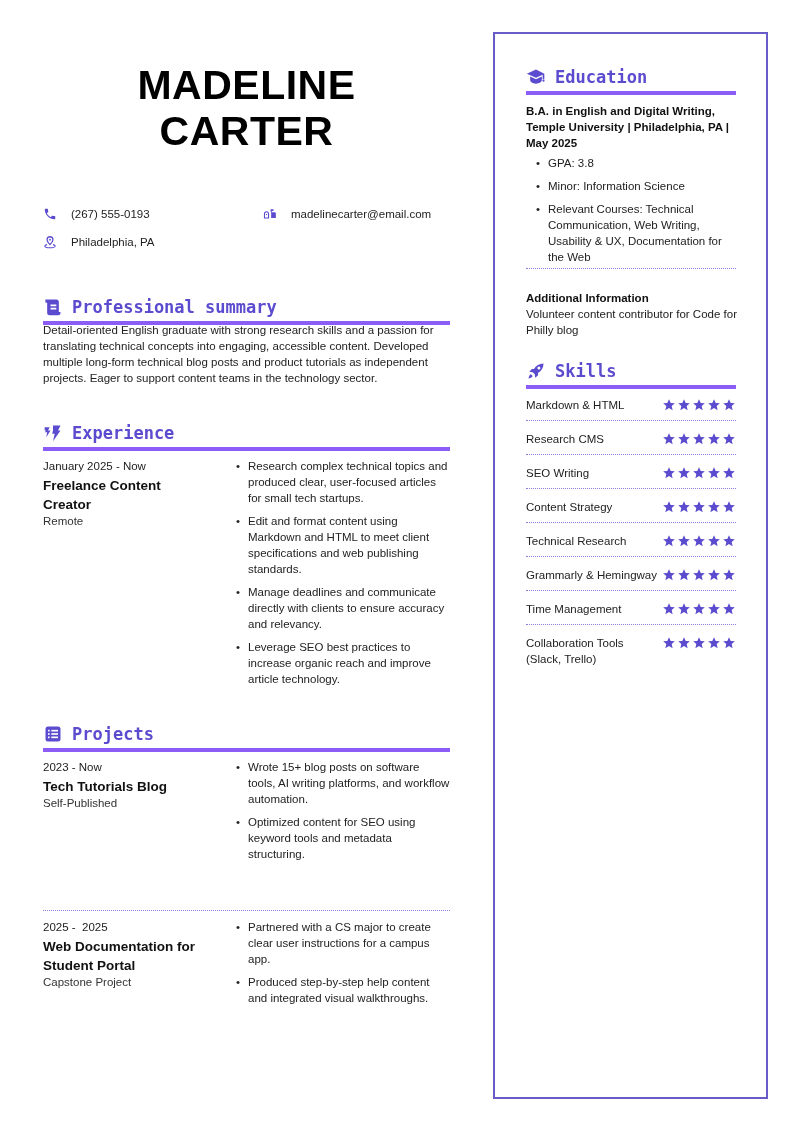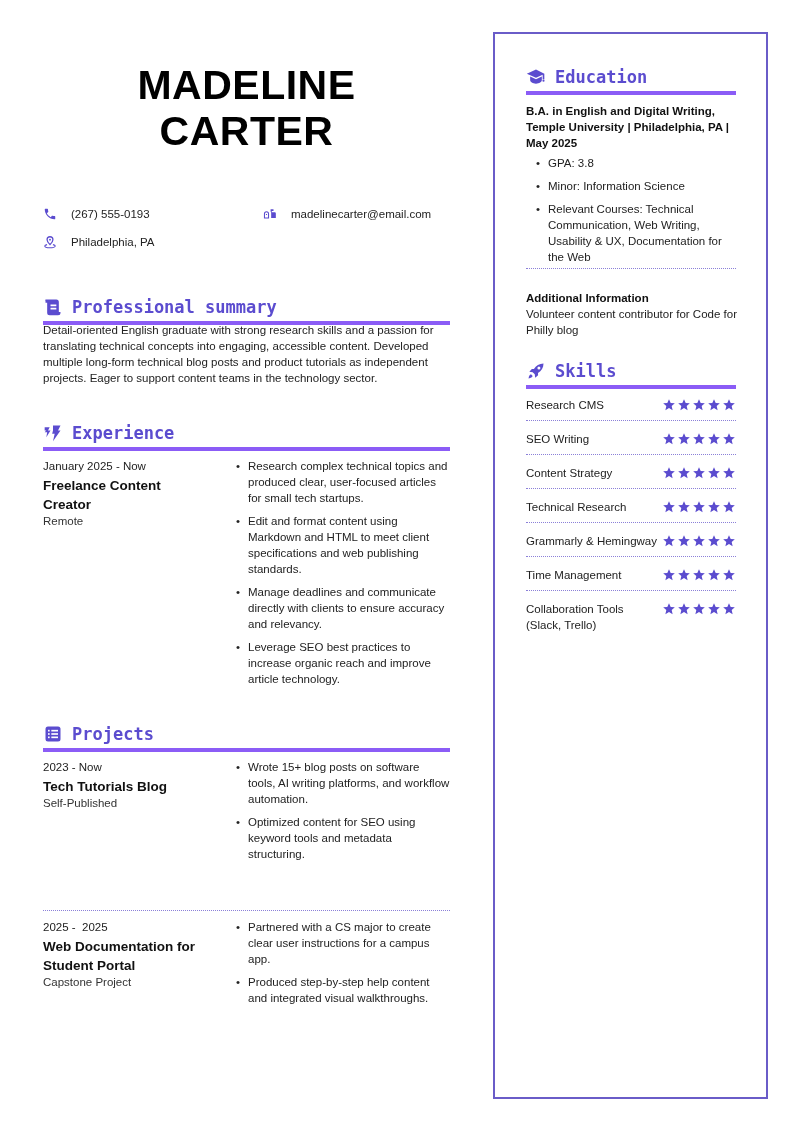--- a/index.html
+++ b/index.html
@@ -196,20 +196,40 @@
 <div class="sec-head right-sec" style="top:360px;">
   <svg viewBox="0 0 24 24">
       <path fill="#5b4ccf" d="M21 3c-5 0-9 2.5-11.5 6.5L7 9.5 4 13l4 .5 2.5 2.5.5 4 3.5-3-.1-2.6C18.5 12 21 8 21 3zm-5.5 3.5a1.8 1.8 0 1 1 0 3.6 1.8 1.8 0 0 1 0-3.6z"></path>
       <path fill="#5b4ccf" d="M6 16c-1.5.5-2.5 2-3 5 3-.5 4.5-1.5 5-3z"></path>
     </svg>
   <span class="sec-title">Skills</span>
 </div>
 
 <div class="skills" id="skills-list">
     <div class="skill-row">
+    <span class="skill-name">Markdown &amp; HTML</span>
+    <span class="stars">
+        <svg viewBox="0 0 24 24">
+          <path fill="#5b4ccf" d="M12 2l2.9 6.6 7.1.6-5.4 4.7 1.6 7-6.2-3.7-6.2 3.7 1.6-7L2 9.2l7.1-.6z"></path>
+        </svg>
+        <svg viewBox="0 0 24 24">
+          <path fill="#5b4ccf" d="M12 2l2.9 6.6 7.1.6-5.4 4.7 1.6 7-6.2-3.7-6.2 3.7 1.6-7L2 9.2l7.1-.6z"></path>
+        </svg>
+        <svg viewBox="0 0 24 24">
+          <path fill="#5b4ccf" d="M12 2l2.9 6.6 7.1.6-5.4 4.7 1.6 7-6.2-3.7-6.2 3.7 1.6-7L2 9.2l7.1-.6z"></path>
+        </svg>
+        <svg viewBox="0 0 24 24">
+          <path fill="#5b4ccf" d="M12 2l2.9 6.6 7.1.6-5.4 4.7 1.6 7-6.2-3.7-6.2 3.7 1.6-7L2 9.2l7.1-.6z"></path>
+        </svg>
+        <svg viewBox="0 0 24 24">
+          <path fill="#5b4ccf" d="M12 2l2.9 6.6 7.1.6-5.4 4.7 1.6 7-6.2-3.7-6.2 3.7 1.6-7L2 9.2l7.1-.6z"></path>
+        </svg>
+      </span>
+  </div>
+    <div class="skill-row">
     <span class="skill-name">Research CMS</span>
     <span class="stars">
         <svg viewBox="0 0 24 24">
           <path fill="#5b4ccf" d="M12 2l2.9 6.6 7.1.6-5.4 4.7 1.6 7-6.2-3.7-6.2 3.7 1.6-7L2 9.2l7.1-.6z"></path>
         </svg>
         <svg viewBox="0 0 24 24">
           <path fill="#5b4ccf" d="M12 2l2.9 6.6 7.1.6-5.4 4.7 1.6 7-6.2-3.7-6.2 3.7 1.6-7L2 9.2l7.1-.6z"></path>
         </svg>
         <svg viewBox="0 0 24 24">
           <path fill="#5b4ccf" d="M12 2l2.9 6.6 7.1.6-5.4 4.7 1.6 7-6.2-3.7-6.2 3.7 1.6-7L2 9.2l7.1-.6z"></path>

